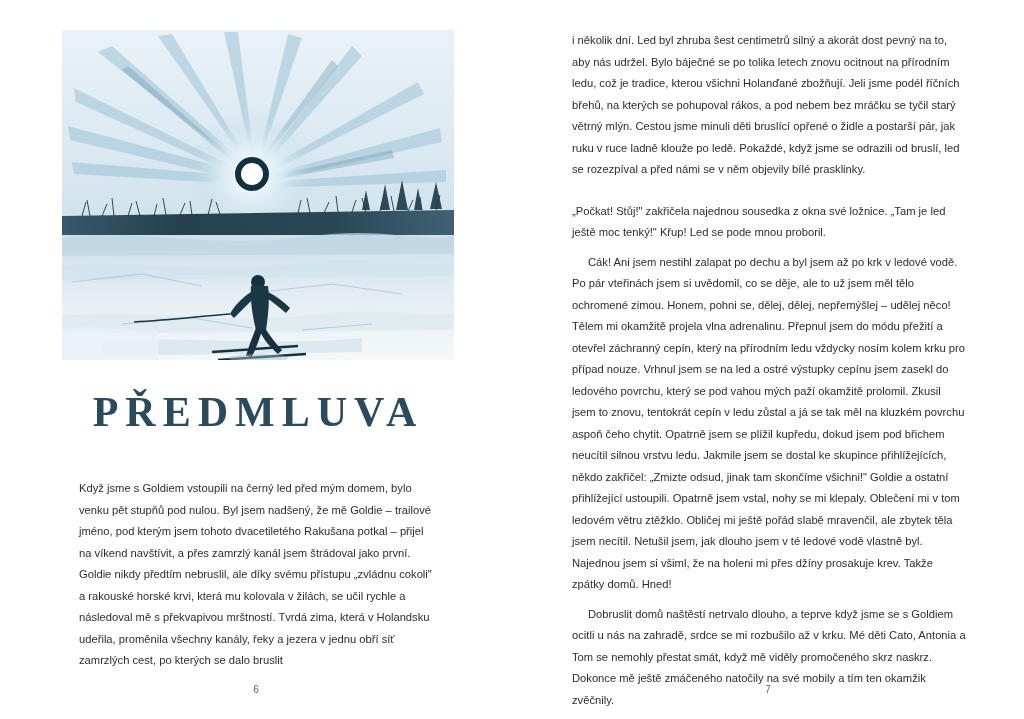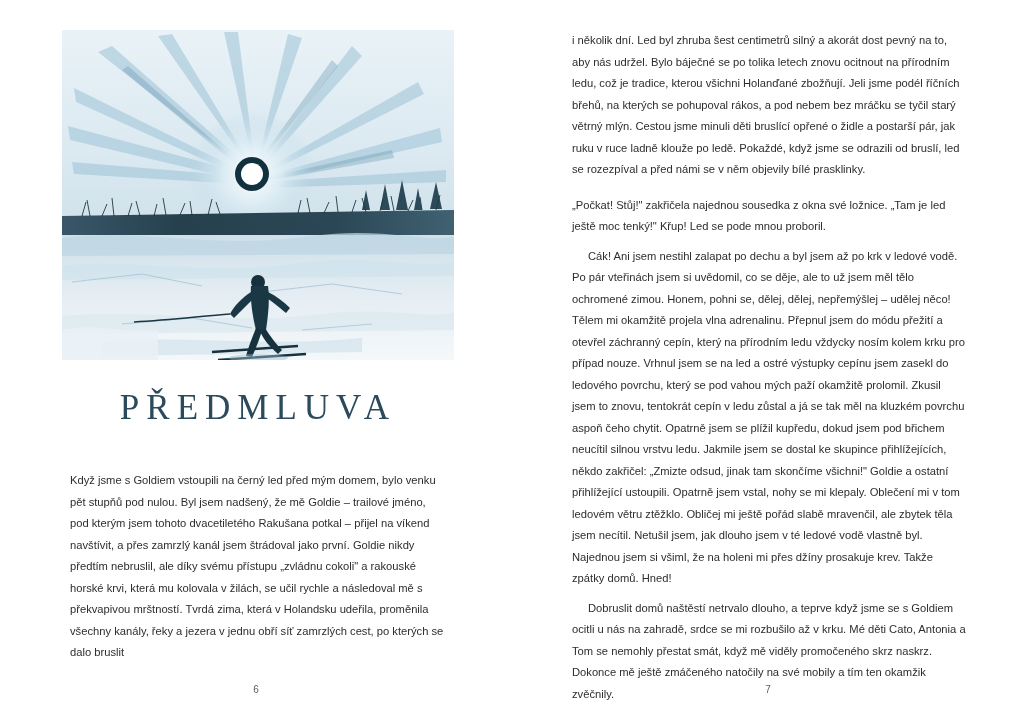--- a/index.html
+++ b/index.html
@@ -30,45 +30,45 @@
     height: 330px;
     margin: 0 auto;
     overflow: hidden;
   }
   .illustration svg { display: block; width: 100%; height: 100%; }
 
   .title-main {
     margin: 28px 0 0 0;
     text-align: center;
     font-family: "Liberation Serif", serif;
-    font-size: 35px;
+    font-size: 42px;
     letter-spacing: 7px;
     color: #2b4a5c;
-    font-weight: 400;
+    font-weight: 700;
   }
   .title-sub {
     margin: 8px 0 0 0;
     text-align: center;
     font-family: "Liberation Serif", serif;
     font-style: italic;
     font-size: 30px;
     color: #2e7c93;
     font-weight: 400;
     letter-spacing: 0.5px;
   }
 
   .body-left {
     margin-top: 42px;
     font-family: "Liberation Sans", sans-serif;
     font-size: 11.2px;
     line-height: 1.92;
     color: #2d2d2d;
     text-align: left;
   }
-  .body-left p { margin: 8px; }
+  .body-left p { margin: 17px; }
 
   .folio {
     position: absolute;
     bottom: 24px;
     font-size: 10px;
     color: #5e5e5e;
     font-family: "Liberation Sans", sans-serif;
   }
   .folio-left { left: 0; width: 512px; text-align: center; }
   .folio-right { left: 512px; width: 512px; text-align: center; }
@@ -91,21 +91,21 @@
   }
   .body-right {
     font-family: "Liberation Sans", sans-serif;
     font-size: 11.2px;
     line-height: 1.92;
     color: #2d2d2d;
   }
   .body-right p { margin: 0 0 14px 0; }
   .body-right p.indent { text-indent: 16px; margin-bottom: 0; margin-top: 8px; }
   .body-right p.noindent { margin-bottom: 0; }
-  .body-right p.gap-after { margin-bottom: 14px; }
+  .body-right p.gap-after { margin-bottom: 20px; }
 </style>
 </head>
 <body>
 
 <div class="spread">
 
   <div class="page-left">
 
     <div class="illustration">
       <svg viewBox="0 0 392 330" xmlns="http://www.w3.org/2000/svg">

